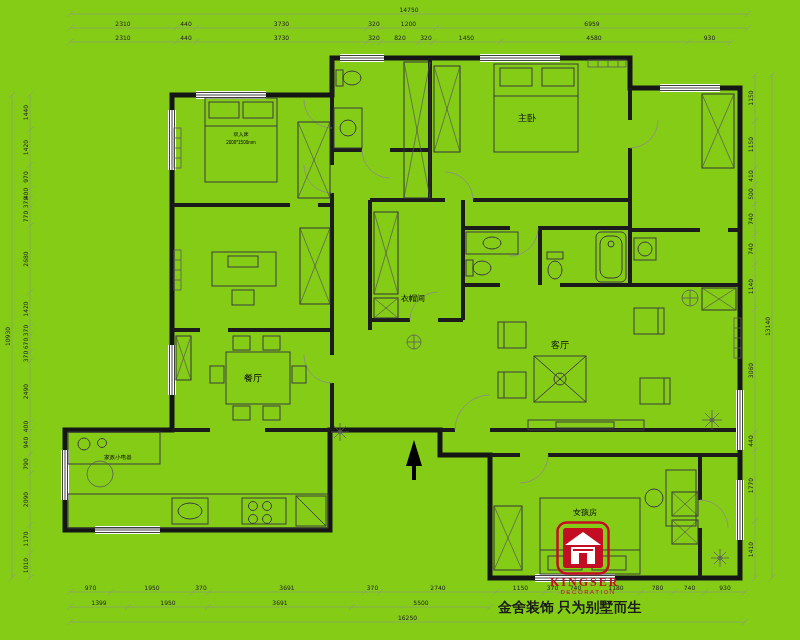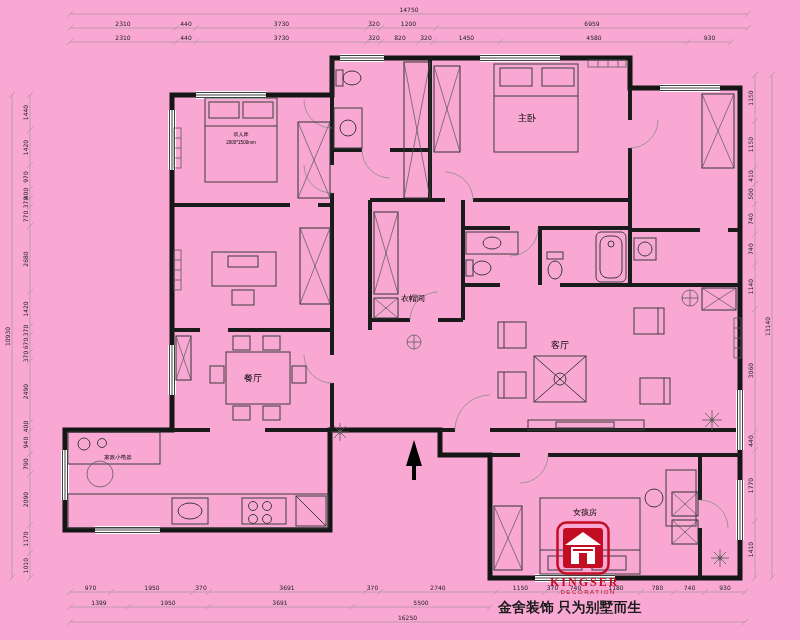--- a/index.html
+++ b/index.html
@@ -1,16 +1,16 @@
 <!DOCTYPE html>
 <html style="--brand: #c30d23;"><head>
 <meta charset="utf-8">
 <style>
   html,body{margin:0;padding:0;background:#fff;}
-  .stage{position:relative;width:800px;height:640px;background:#f9a8d4;overflow:hidden;
+  .stage{position:relative;width:800px;height:640px;background:#84cc16;overflow:hidden;
          font-family:"Liberation Sans",sans-serif;}
   svg{position:absolute;left:0;top:0;}
   
   .w5{stroke:#151515;stroke-width:5;fill:none}
   .w4{stroke:#1b1b1b;stroke-width:4;fill:none}
   
   .f rect,.f line,.f circle,.f ellipse,.f path{stroke:#3d3d3d;stroke-width:1;fill:none}
   .f2 rect,.f2 line,.f2 circle,.f2 ellipse,.f2 path{stroke:#5a5a5a;stroke-width:.8;fill:none}
   .hx rect{fill:none;stroke:#333;stroke-width:1}
   .hx path{stroke:#555;stroke-width:.7;fill:none}

